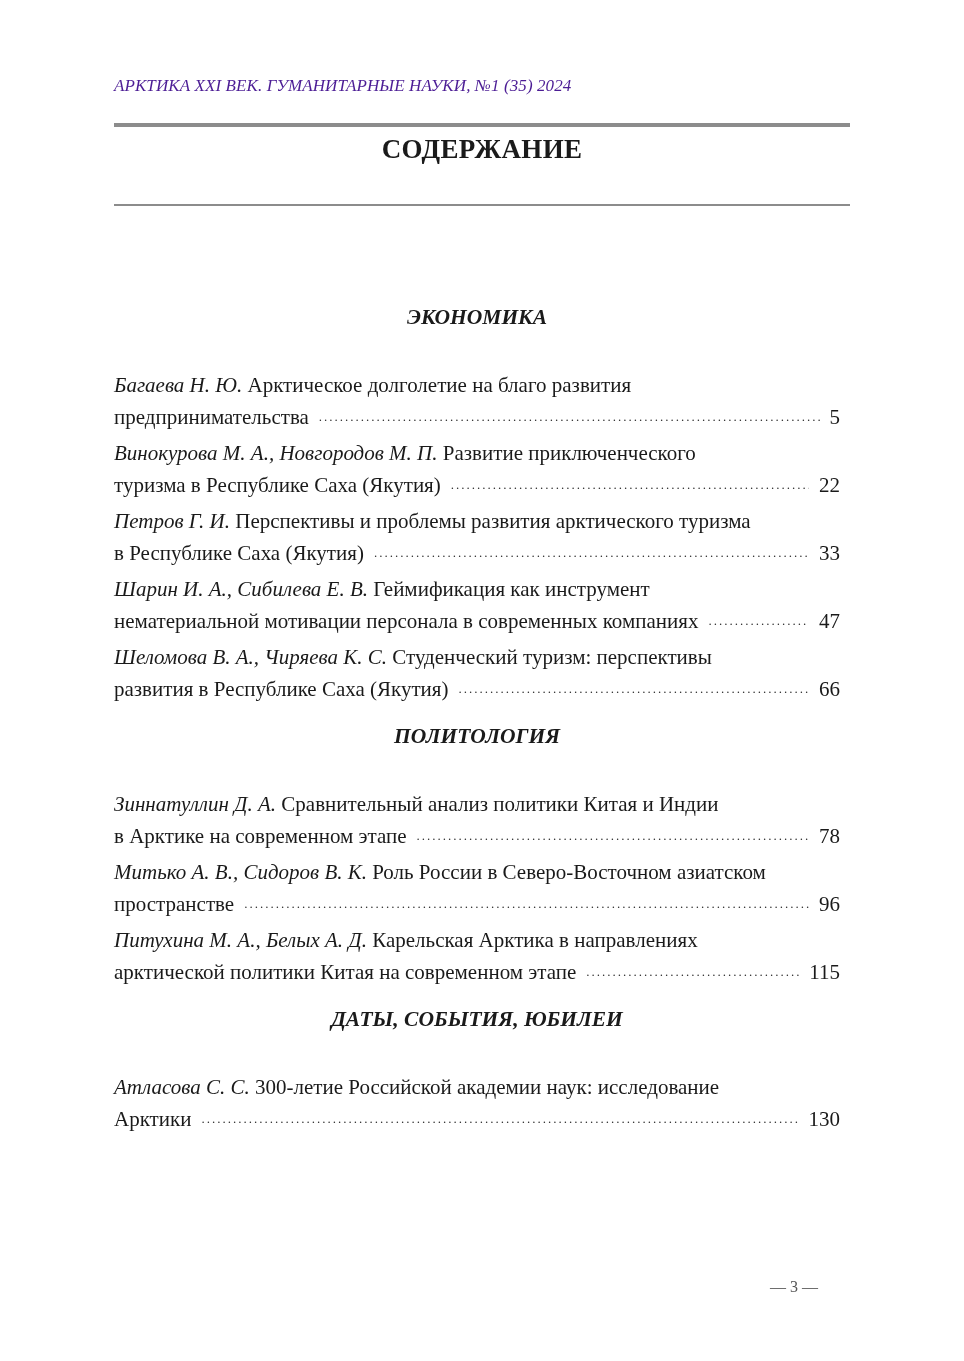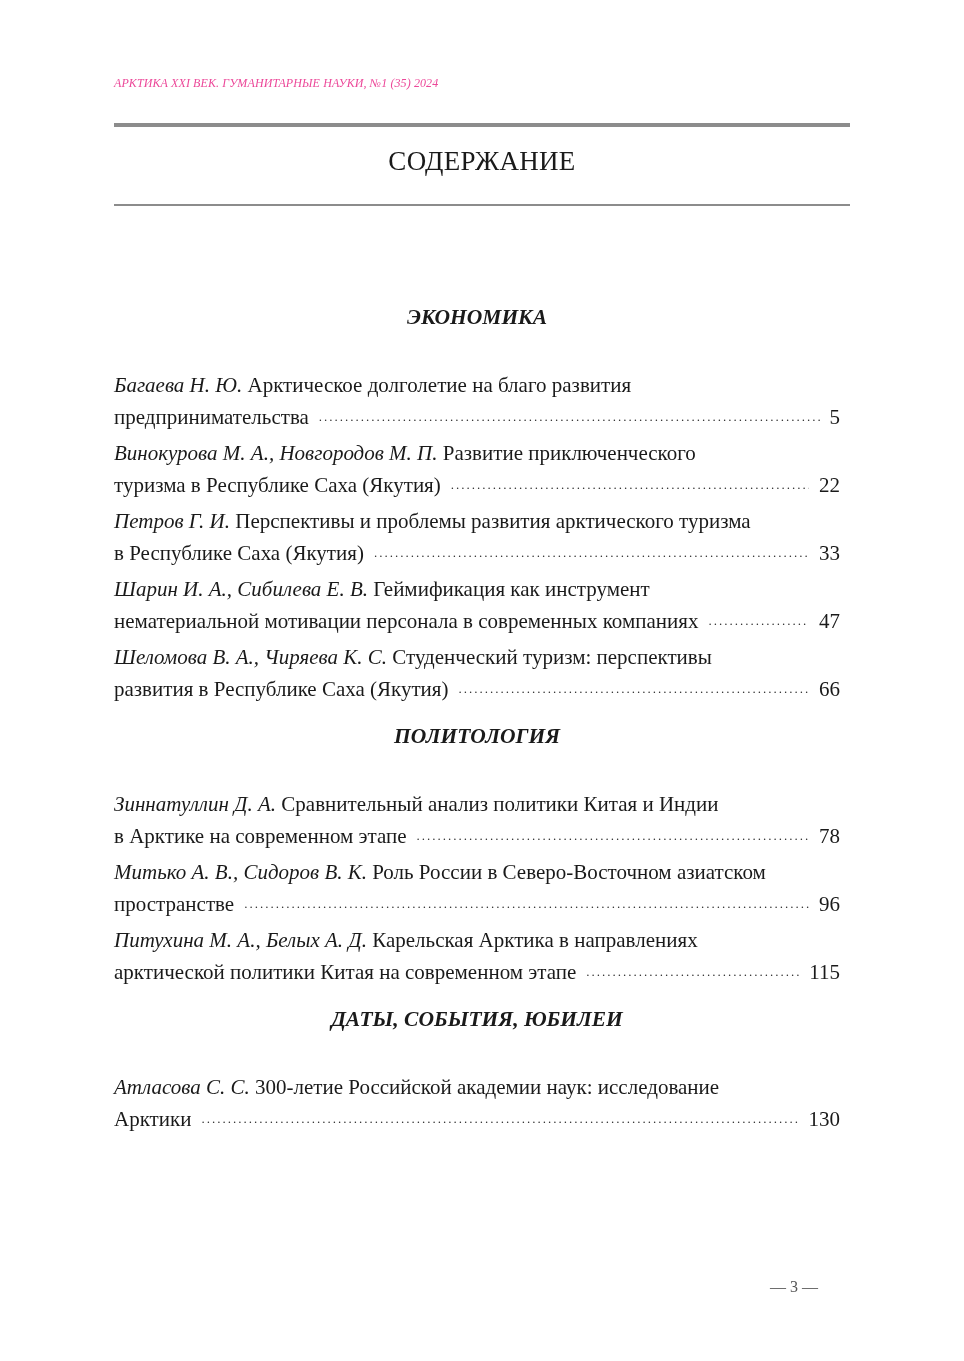--- a/index.html
+++ b/index.html
@@ -2,31 +2,31 @@
 <html><head>
 <meta charset="utf-8">
 <style>
   html, body { margin: 0; padding: 0; background: #ffffff; }
   body {
     width: 964px; height: 1361px; position: relative; overflow: hidden;
     font-family: "Liberation Serif", "DejaVu Serif", serif; color: #1a1a1a;
   }
   .running-head {
     position: absolute; left: 114px; top: 76px;
-    font-style: italic; font-size: 12px; color: #ec4899; letter-spacing: 0.1px;
+    font-style: italic; font-size: 17px; color: #4c1d95; letter-spacing: 0.1px;
   }
   .rule-thick {
     position: absolute; left: 114px; width: 736px; top: 123px; height: 4px; background: #8c8c8c;
   }
   .rule-thin {
     position: absolute; left: 114px; width: 736px; top: 204px; height: 2px; background: #8c8c8c;
   }
   .page-title {
-    position: absolute; left: 114px; width: 736px; top: 146px; text-align: center;
-    font-weight: normal; font-size: 27px; letter-spacing: 0.3px;
+    position: absolute; left: 114px; width: 736px; top: 134px; text-align: center;
+    font-weight: bold; font-size: 27px; letter-spacing: 0.3px;
   }
   .content { position: absolute; left: 114px; width: 726px; top: 300px; }
   .section-heading {
     text-align: center; font-weight: bold; font-size: 21.5px; margin: 0; line-height: 34px; font-style: italic;
   }
   .section { margin-bottom: 14px; }
   .section-heading + .entries { margin-top: 35px; }
   .entry { font-size: 21px; line-height: 32px; margin-bottom: 4px; }
   .entry .authors { font-style: italic; }
   .entry .last-line { display: flex; align-items: flex-end; gap: 8px; }

